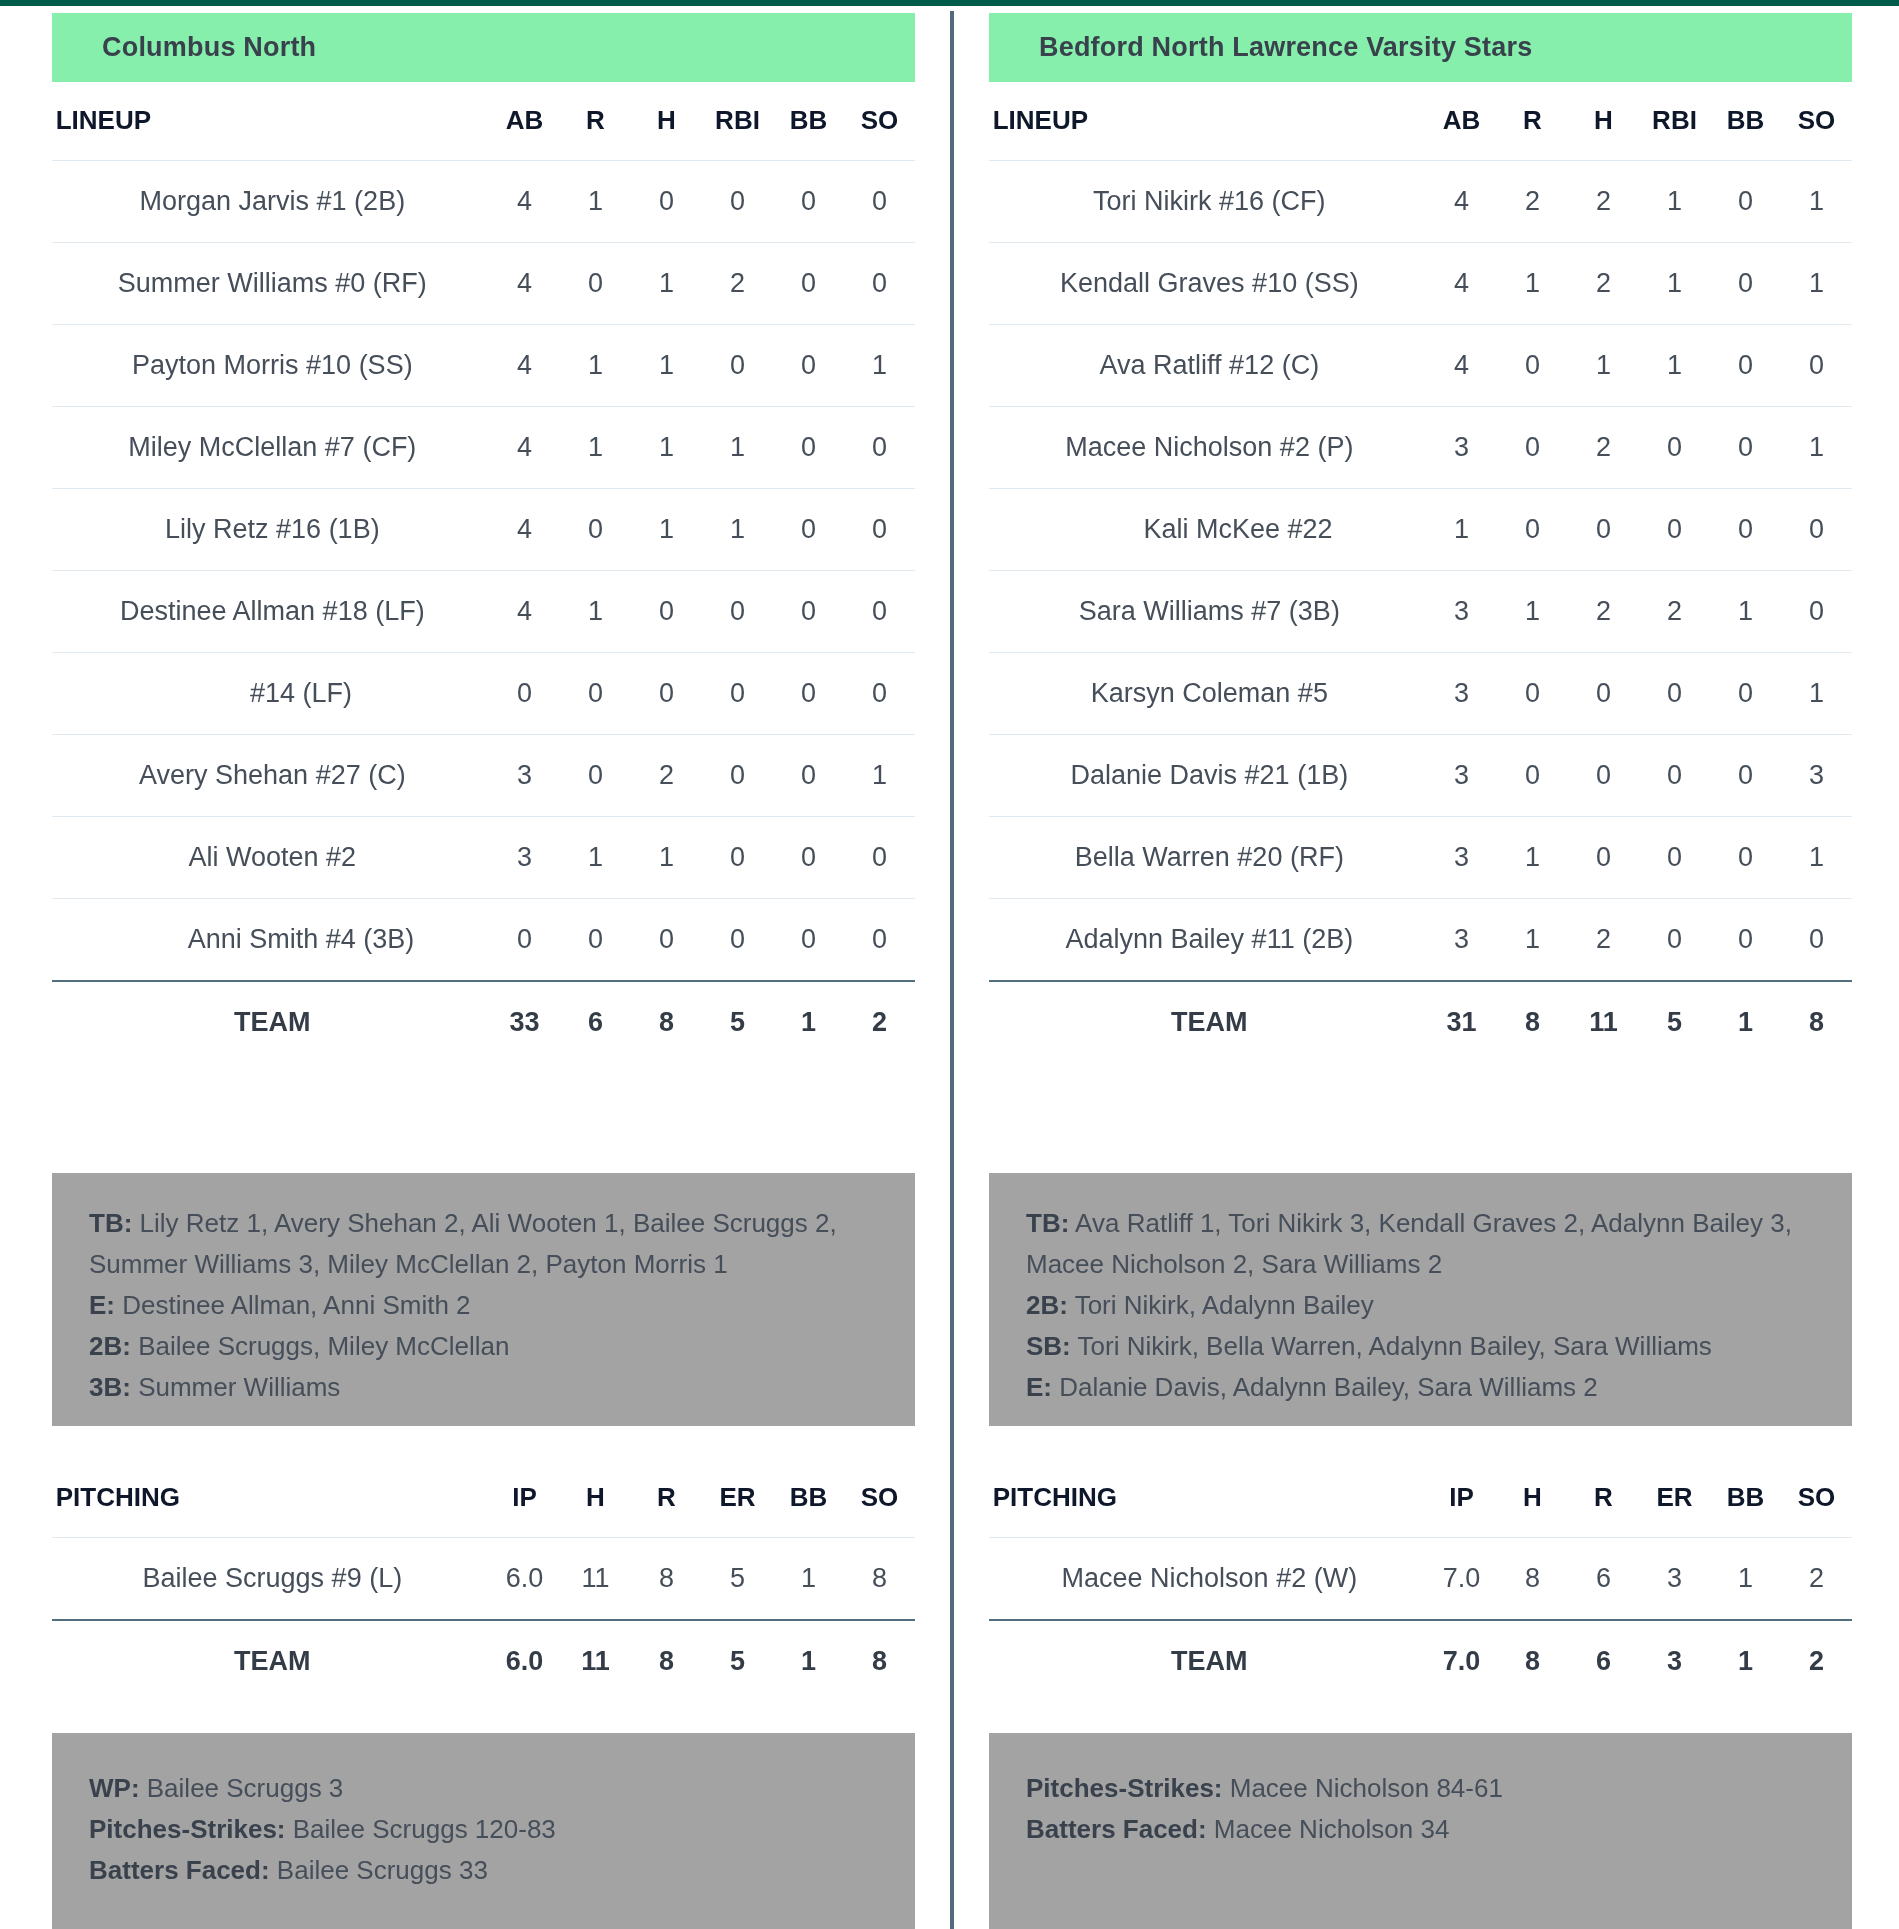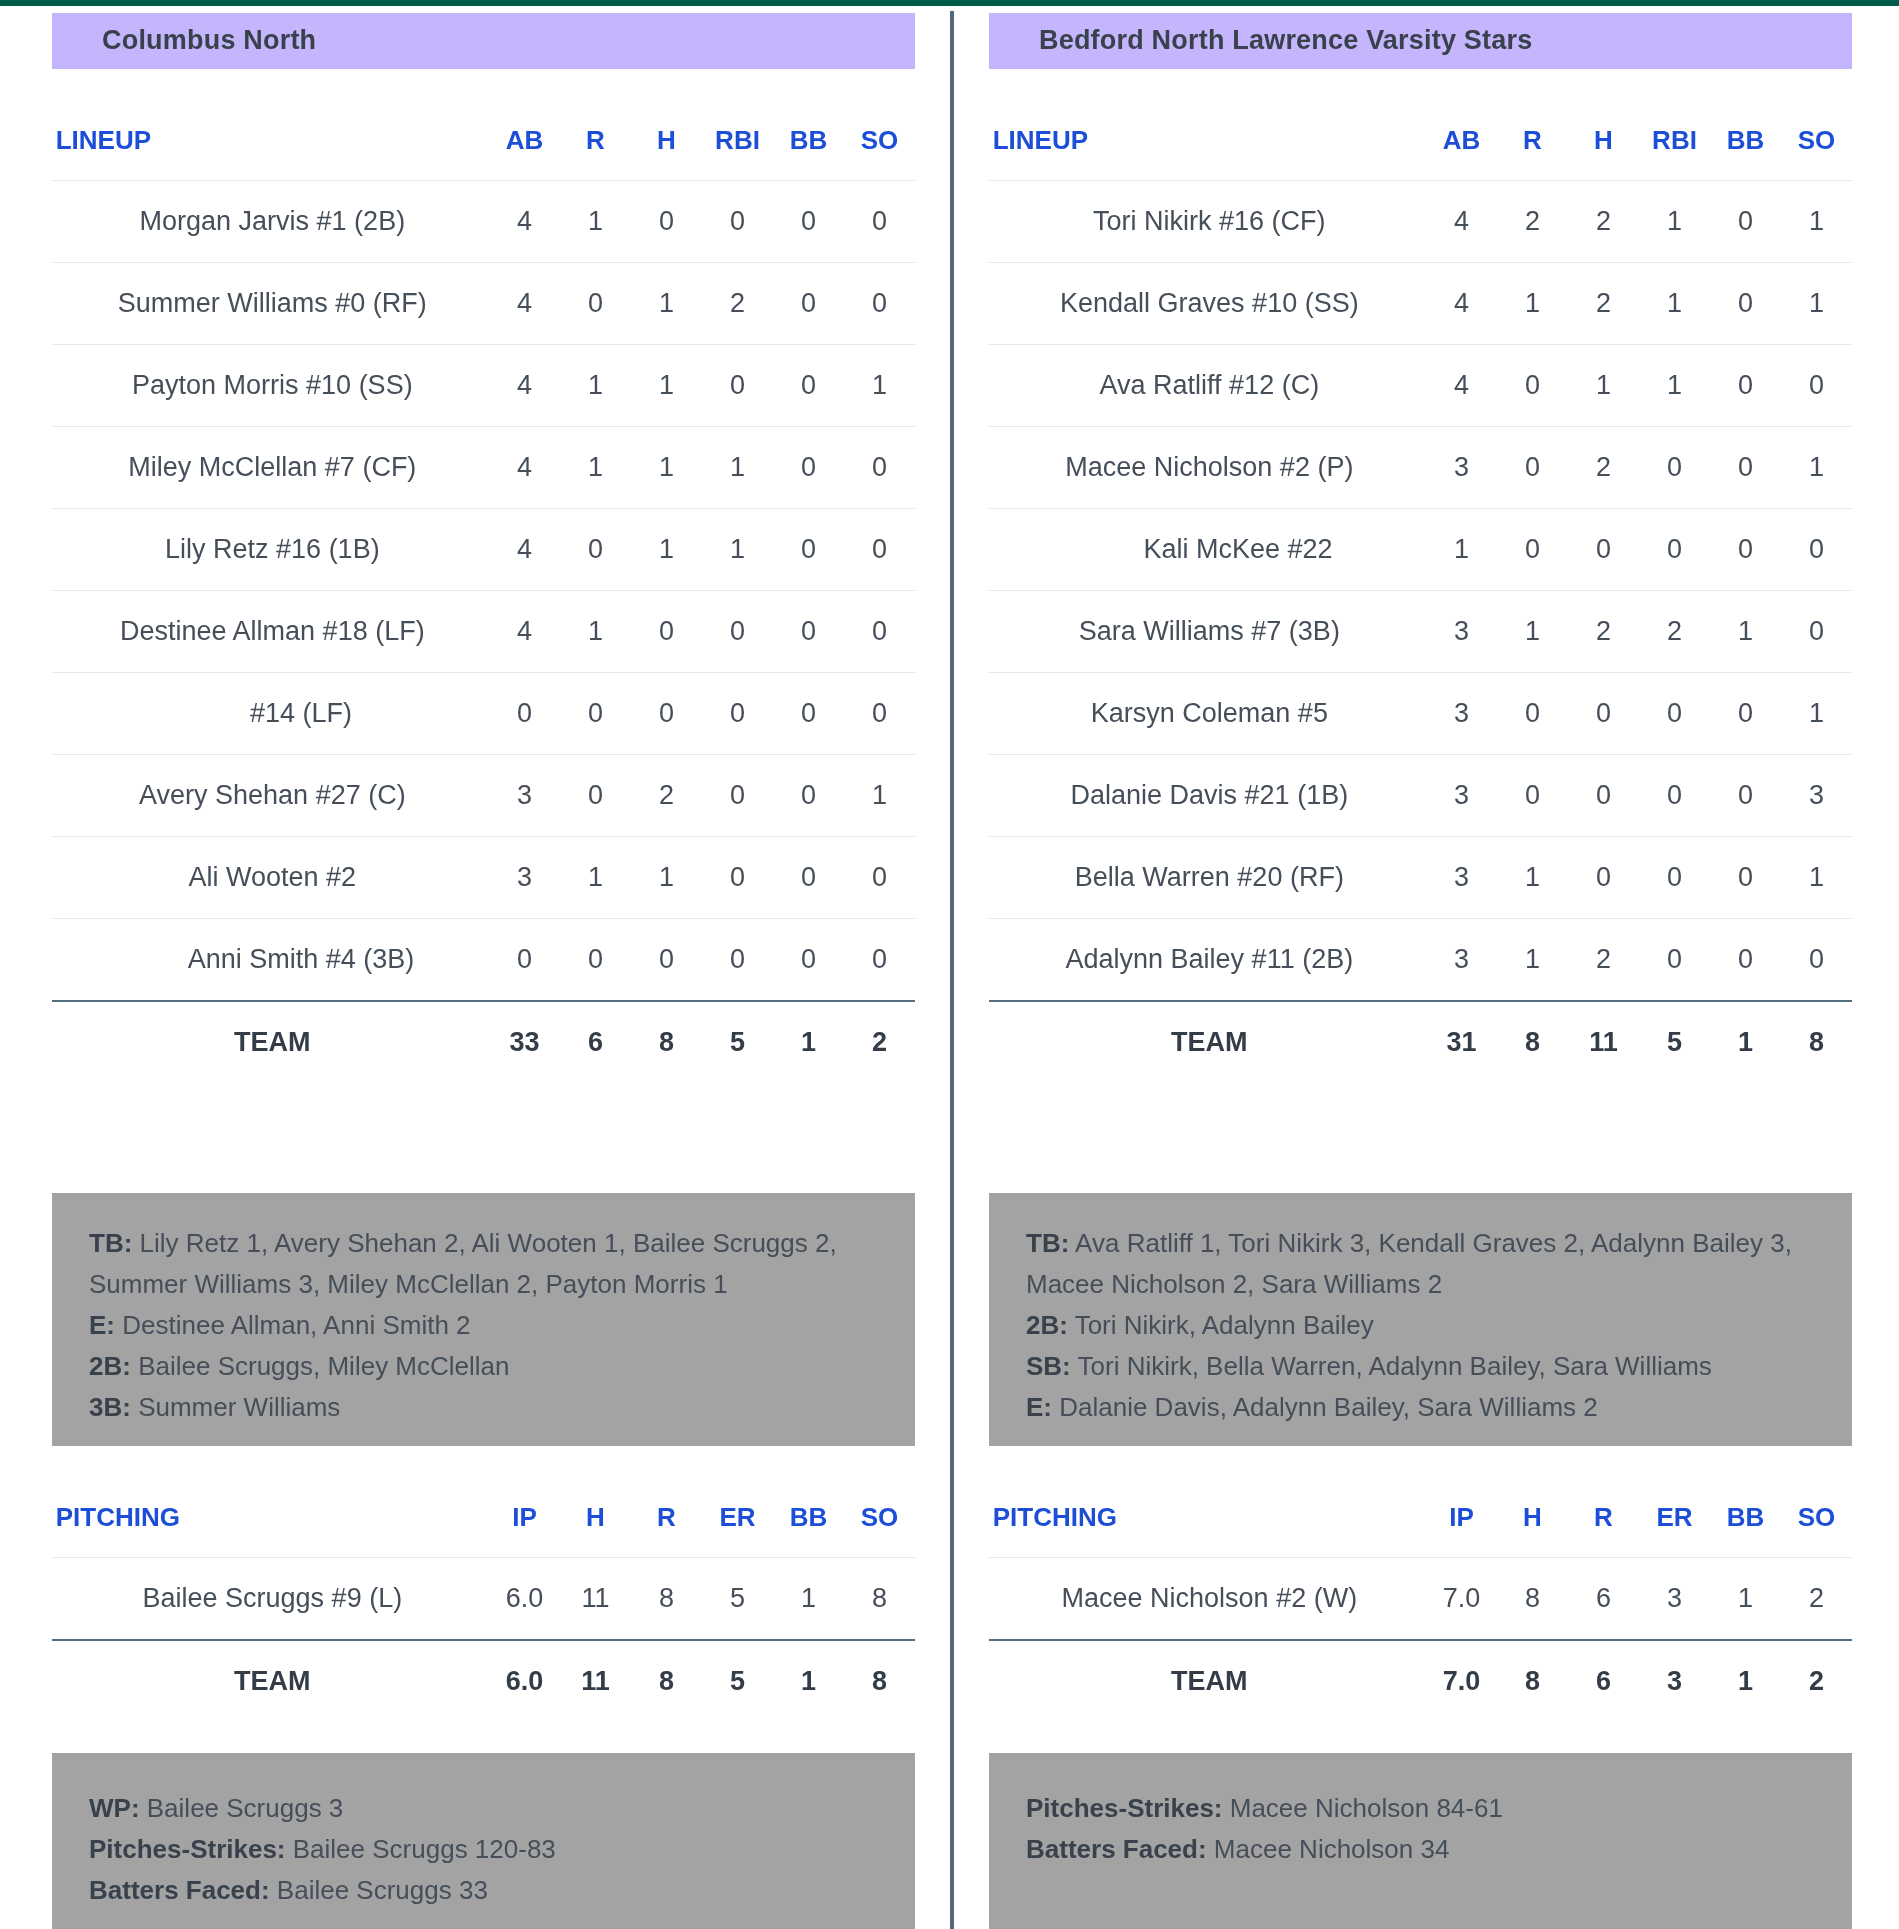--- a/index.html
+++ b/index.html
@@ -7,31 +7,31 @@
     width:1900px;height:1929px;overflow:hidden;background:#ffffff;
     font-family:"Liberation Sans", sans-serif;color:#454e59;
     position:relative;
   }
   .top-bar{height:5.6px;background:#005c49;}
   .v-divider{position:absolute;left:950px;top:11px;bottom:0;width:3.7px;background:#54697b;}
   .layout{display:flex;padding:7.4px 0 0 52px;}
   .col{width:863px;flex:0 0 863px;}
   .col-right{margin-left:74px;}
 
-  .team-header{height:56px;background:#c4b5fd;display:flex;align-items:center;
-    padding-left:50px;margin-bottom:33px;box-sizing:border-box;}
+  .team-header{height:69px;background:#86efac;display:flex;align-items:center;
+    padding-left:50px;box-sizing:border-box;}
   .team-name{font-size:27px;font-weight:bold;color:#39424c;letter-spacing:0.2px;}
 
   .lineup-block{height:1091px;}
 
   table.stats-table{width:100%;border-collapse:collapse;table-layout:fixed;}
   col.c-stat{width:71px;}
   table.stats-table thead th{
     height:78px;vertical-align:middle;text-align:center;
-    font-size:26px;font-weight:bold;color:#1d4ed8;
+    font-size:26px;font-weight:bold;color:#0f172a;
     border-bottom:1.9px solid #e0e9f0;padding:0;}
   table.stats-table thead th.name-col{text-align:left;padding-left:3.7px;}
   table.stats-table tbody td{
     height:81px;vertical-align:middle;text-align:center;
     font-size:27px;color:#454e59;border-bottom:1.9px solid #e0e9f0;padding:0;}
   table.stats-table tbody td.name-cell{text-align:center;padding-left:3.7px;}
   table.stats-table tbody td.name-cell.indent{padding-left:61px;}
   table.stats-table tr.team-row td{
     border-top:2.8px solid #516f7f;border-bottom:none;
     font-weight:bold;color:#343d47;}

